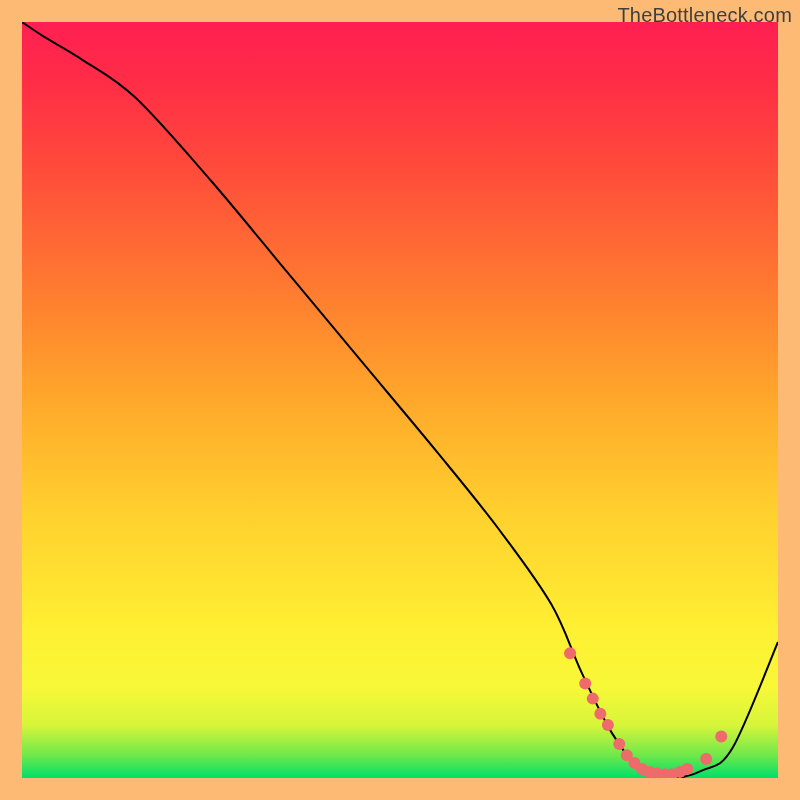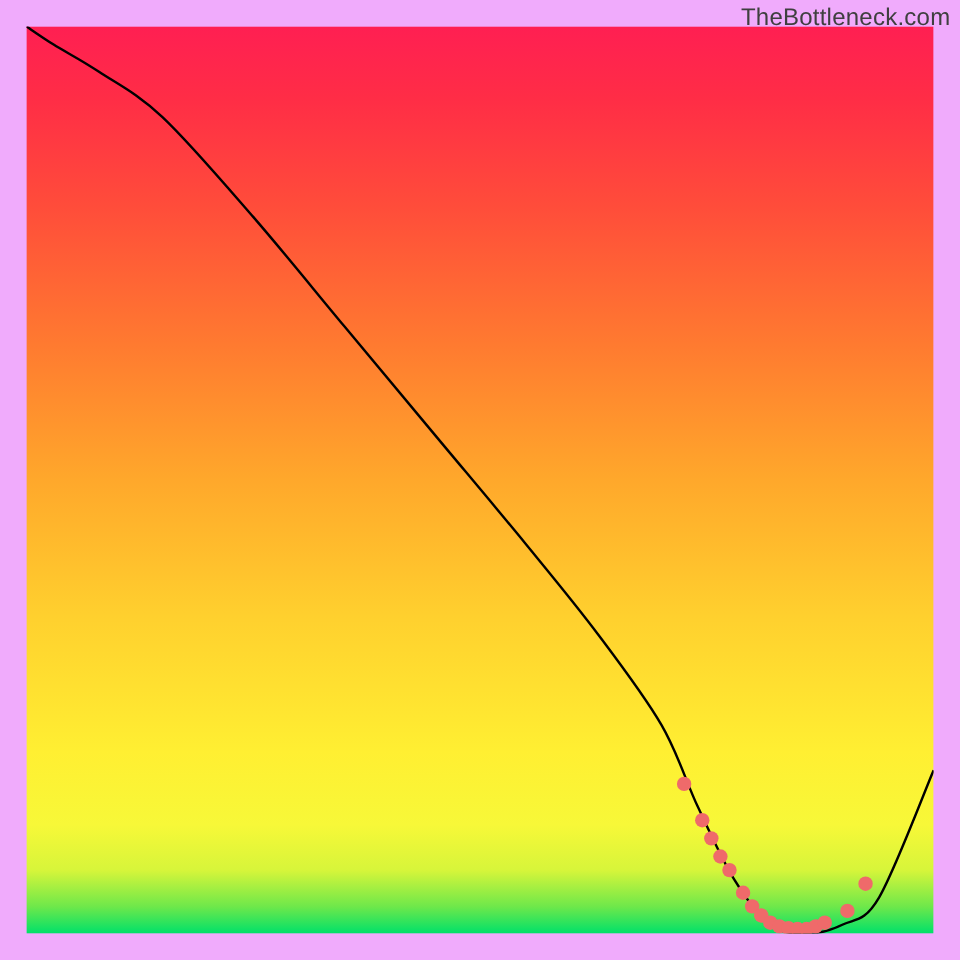--- a/index.html
+++ b/index.html
@@ -8,21 +8,21 @@
     width: 800px;
     height: 800px;
     background: #000;
     overflow: hidden;
     font-family: Arial, Helvetica, sans-serif;
   }
   .frame {
     position: relative;
     width: 800px;
     height: 800px;
-    background: #f0abfc;
+    background: #fdba74;
   }
   .plot {
     position: absolute;
     left: 22px;
     top: 22px;
     width: 756px;
     height: 756px;
   }
   .attribution {
     position: absolute;

